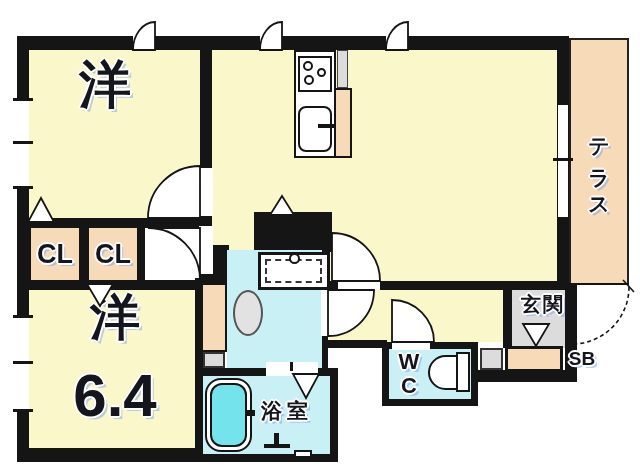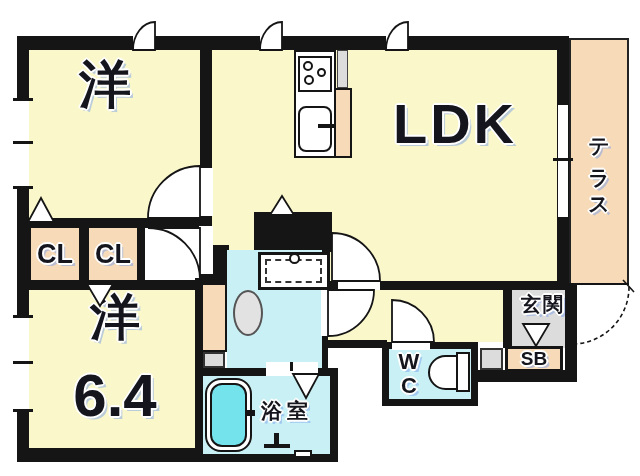--- a/index.html
+++ b/index.html
@@ -93,21 +93,21 @@
   <div class="abs" style="left:382px;top:342px;width:96px;height:64px;background:var(--cyan_room);border:7px solid #151515;box-sizing:border-box;"></div>
   <div class="label" style="left:394px;top:351px;width:30px;font-size:22px;">W</div>
   <div class="label" style="left:394px;top:375px;width:30px;font-size:22px;">C</div>
   <div class="abs" style="left:456px;top:352px;width:14px;height:40px;background:#fff;border:2px solid #151515;box-sizing:border-box;"></div>
   <div class="abs" style="left:428px;top:355px;width:30px;height:35px;background:#fff;border:2px solid #151515;border-radius:18px 0 0 18px;box-sizing:border-box;"></div>
   <div class="gap" style="left:392px;top:342px;width:38px;height:8px;"></div>
 
   <div class="floor-gray" style="left:512px;top:290px;width:53px;height:58px;"></div>
   <div class="label" style="left:508px;top:294px;width:57px;font-size:20px;letter-spacing:2px;text-align:right;">玄関</div>
   <div class="abs" style="left:505px;top:346px;width:58px;height:26px;background:var(--peach);border:3px solid #151515;box-sizing:border-box;"></div>
-  <div class="label" style="left:505px;top:346px;width:58px;font-size:19px;line-height:26px;">SB</div>
+  <div class="label" style="left:505px;top:346px;width:58px;font-size:19px;line-height:26px;padding-left:48px;">SB</div>
   <div class="floor-gray" style="left:480px;top:348px;width:23px;height:22px;border:2px solid #333;box-sizing:border-box;"></div>
 
   <div class="gap" style="left:338px;top:281px;width:42px;height:9px;"></div>
   <div class="gap" style="left:321px;top:290px;width:7px;height:46px;"></div>
   <div class="gap" style="left:199px;top:168px;width:14px;height:48px;"></div>
   <div class="gap" style="left:199px;top:226px;width:14px;height:48px;"></div>
   <div class="gap" style="left:133px;top:36px;width:22px;height:14px;"></div>
   <div class="gap" style="left:260px;top:36px;width:22px;height:14px;"></div>
   <div class="gap" style="left:386px;top:36px;width:22px;height:14px;"></div>
 
@@ -116,21 +116,20 @@
   <div class="abs" style="left:13px;top:141px;width:20px;height:3px;background:#151515;"></div>
   <div class="abs" style="left:13px;top:186px;width:20px;height:3px;background:#151515;"></div>
   <div class="gap" style="left:17px;top:317px;width:12px;height:93px;"></div>
   <div class="abs" style="left:13px;top:315px;width:20px;height:3px;background:#151515;"></div>
   <div class="abs" style="left:13px;top:361px;width:20px;height:3px;background:#151515;"></div>
   <div class="abs" style="left:13px;top:409px;width:20px;height:3px;background:#151515;"></div>
   <div class="gap" style="left:558px;top:105px;width:10px;height:112px;"></div>
   <div class="abs" style="left:553px;top:158px;width:20px;height:3px;background:#151515;"></div>
 
   <div class="label" style="left:30px;top:58px;width:150px;font-size:52px;">洋</div>
-  <div class="label" style="left:355px;top:96px;width:200px;font-size:56px;letter-spacing:3px;">LDK</div>
   <div class="label" style="left:40px;top:292px;width:150px;font-size:50px;">洋</div>
   <div class="label" style="left:30px;top:366px;width:170px;font-size:60px;">6.4</div>
 
   <svg class="overlay" width="640" height="476" viewBox="0 0 640 476">
     <g fill="#ffffff" stroke="#151515" stroke-width="1.8">
       <path d="M332,233 A48,48 0 0 1 380,281 L332,281 Z"></path>
       <path d="M374,290 A46,46 0 0 1 328,336 L328,290 Z"></path>
       <path d="M392,300 A42,42 0 0 1 434,342 L392,342 Z"></path>
       <path d="M200,166 A52,52 0 0 0 148,218 L200,218 Z"></path>
       <path d="M148,228 A52,52 0 0 1 200,280 L200,228 Z"></path>

